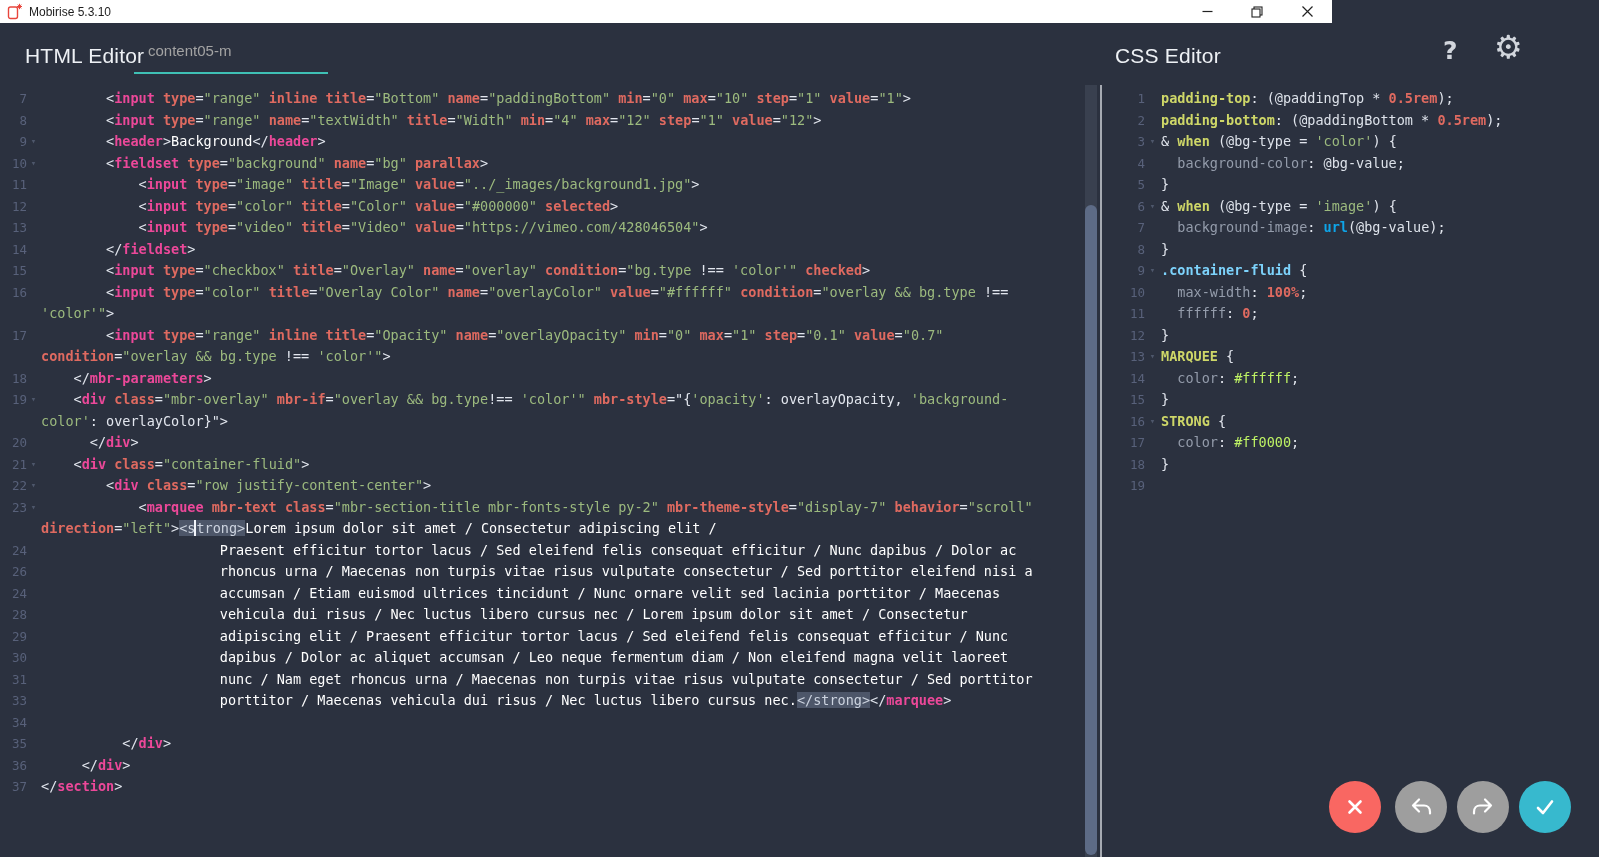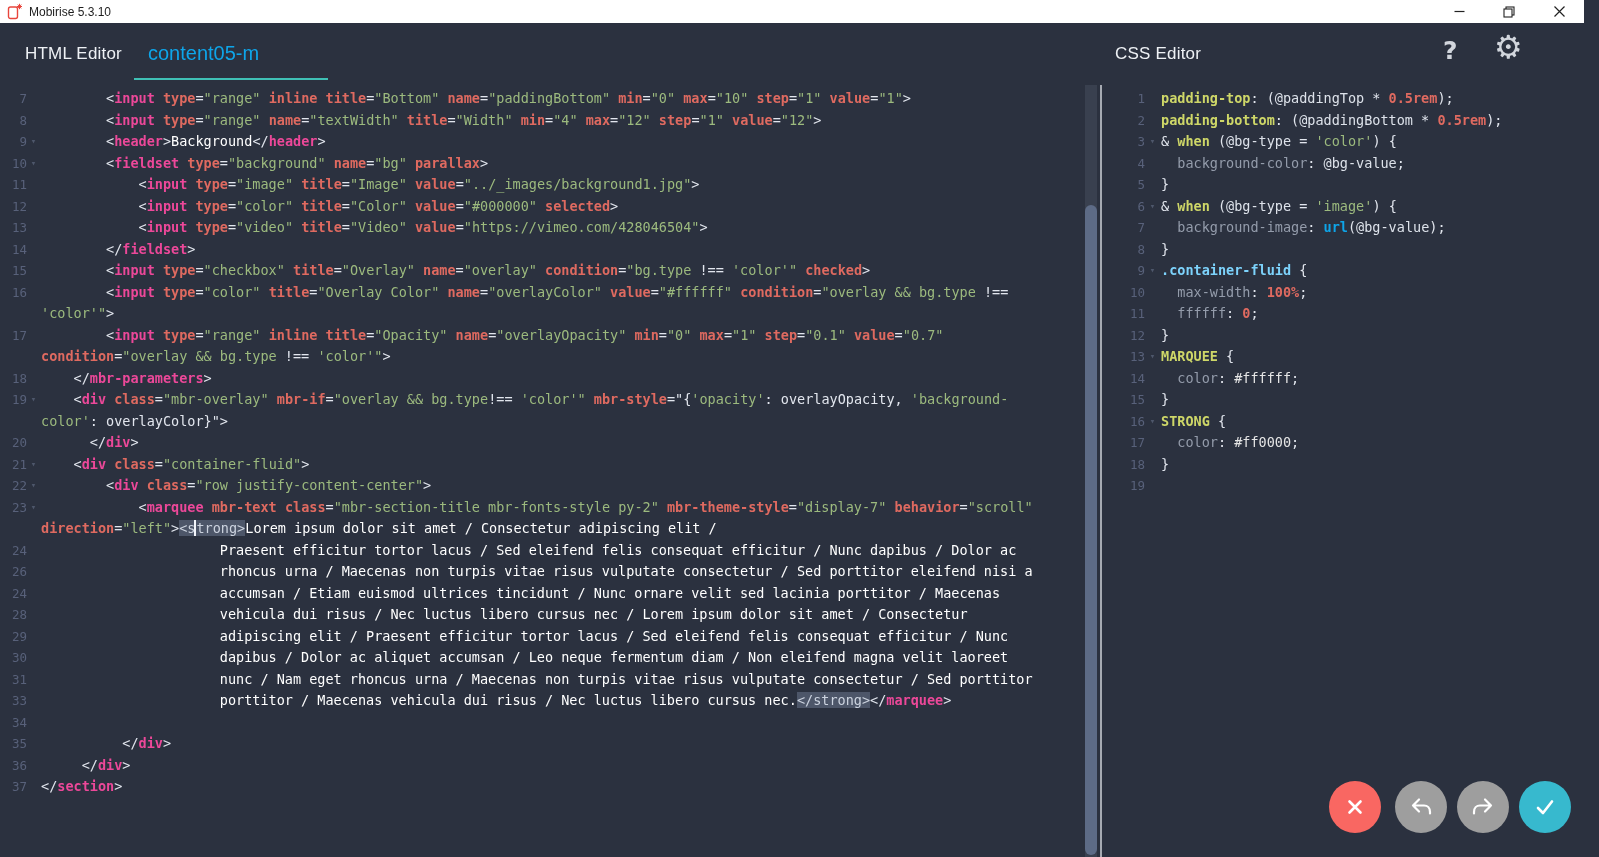--- a/index.html
+++ b/index.html
@@ -1,28 +1,28 @@
 <!DOCTYPE html>
 <html><head>
 <meta charset="utf-8">
 <style>
   html,body{margin:0;padding:0;}
   body{width:1599px;height:857px;background:#2b313f;overflow:hidden;position:relative;
        font-family:"Liberation Sans",sans-serif;}
   
-  .titlebar{position:absolute;top:0;left:0;width:1584px;height:23px;background:#ffffff;
+  .titlebar{position:absolute;top:0;left:0;width:1332px;height:23px;background:#ffffff;
             display:flex;align-items:center;z-index:5;}
   .app-logo{margin-left:7px;display:flex;align-items:center;}
   .title-text{margin-left:7px;font-size:12px;color:#1d1d1d;}
   .win-controls{margin-left:auto;display:flex;height:23px;}
   .win-btn{width:50px;height:23px;display:flex;align-items:center;justify-content:center;cursor:default;}
   
-  .pane-title{position:absolute;color:#eef1f5;font-size:17px;letter-spacing:.2px;}
+  .pane-title{position:absolute;color:#eef1f5;font-size:21px;letter-spacing:.2px;}
   .tab{position:absolute;left:134px;top:42px;width:180px;padding:0 0 13px 14px;
-       border-bottom:2px solid #3fc0b5;color:#0ea5e9;font-size:20px;}
+       border-bottom:2px solid #3fc0b5;color:#a3a3a3;font-size:15px;}
   .hdr-icon{position:absolute;color:#d2d6dd;}
   .help-icon{left:1443px;top:36px;font-size:25px;font-weight:bold;font-family:"DejaVu Sans",sans-serif;}
   .gear-icon{left:1494px;top:28px;font-size:32px;font-family:"DejaVu Sans",sans-serif;}
   
   .pane{position:absolute;top:85px;bottom:0;padding-top:3px;box-sizing:border-box;}
   .html-pane{left:0;width:1080px;}
   .css-pane{left:1103px;width:496px;}
   .line{display:flex;line-height:21.5px;font-family:"DejaVu Sans Mono",monospace;font-size:13.5px;}
   .gut{flex:none;text-align:right;color:#58617a;font-size:12.5px;}
   .html-pane .gut{width:27px;}
@@ -38,21 +38,21 @@
   .tk-str{color:#9cba7e;}
   .tk-txt{color:#ffffff;}
   .tk-kw{color:#ced768;font-weight:bold;}
   .tk-prop{color:#949cab;}
   .tk-propy{color:#ced768;font-weight:bold;}
   .tk-var{color:#dde2ea;}
   .tk-fn{color:#0ea5e9;font-weight:bold;}
   .tk-num{color:#df6a60;font-weight:bold;}
   .tk-seltag{color:#ced768;font-weight:bold;}
   .tk-selclass{color:#7dd3fc;font-weight:bold;}
-  .tk-hex{color:#e5e5e5;}
+  .tk-hex{color:#bef264;}
   .tk-hl{background:#4d5669;color:#ccd3df;}
   .tk-caret{border-left:2px solid #f2f5fa;margin-left:-1px;}
   
   .scroll-track{position:absolute;left:1085px;top:85px;width:12px;bottom:0;background:#39404f;}
   .scroll-thumb{position:absolute;left:1085px;top:205px;width:12px;height:650px;background:#5d6b86;border-radius:7px;}
   .divider{position:absolute;left:1100px;top:85px;width:2px;bottom:0;background:#a6aab2;}
   
   .fab{position:absolute;top:781px;width:52px;height:52px;border-radius:50%;
        display:flex;align-items:center;justify-content:center;}
   .fab-cancel{left:1329px;background:#f96762;}

